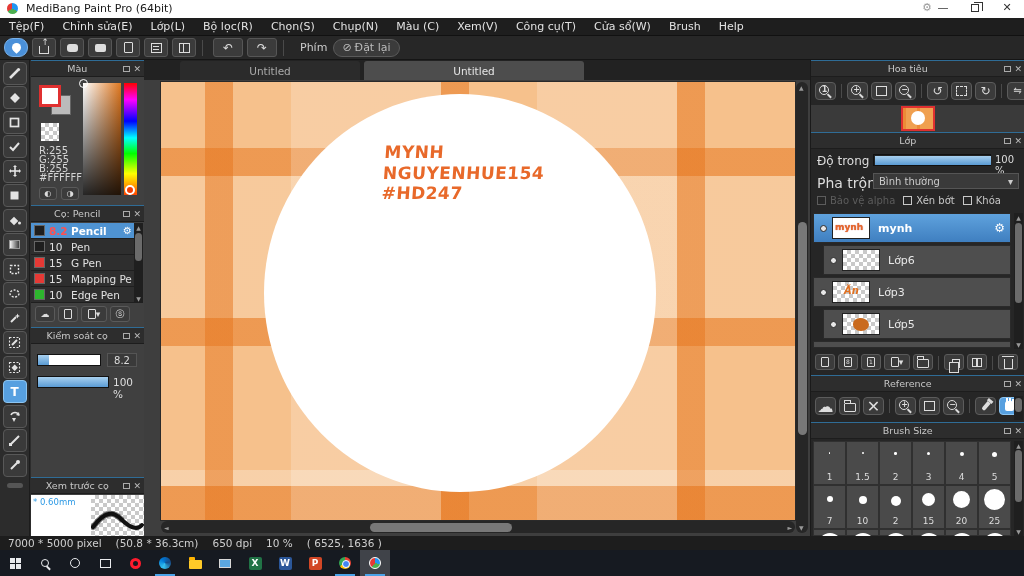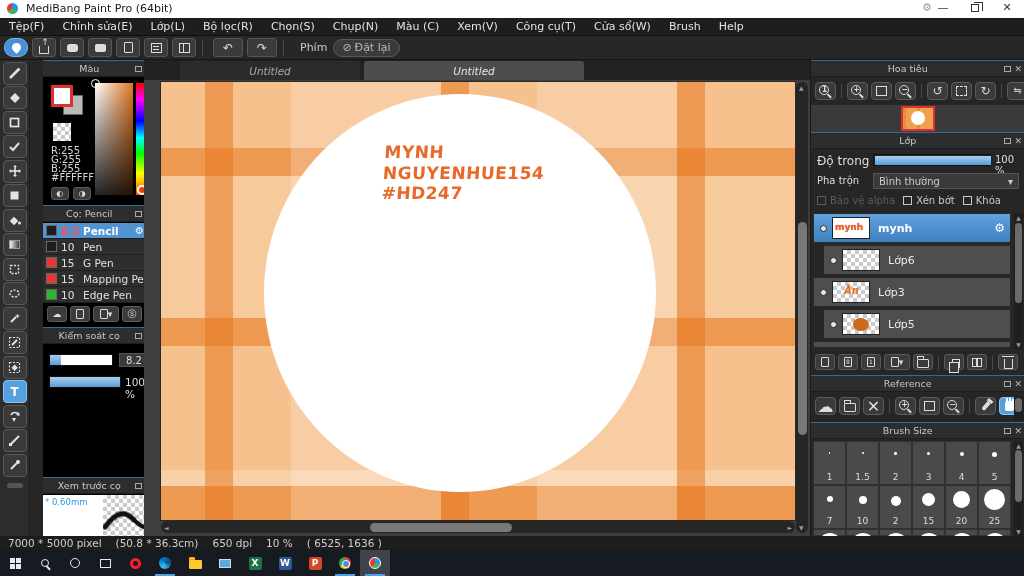--- a/index.html
+++ b/index.html
@@ -65,21 +65,21 @@
   
   #toolstrip { position:absolute; left:0; top:60px; width:30px; height:476px; background:#2c2c2c; border-right:1px solid #1c1c1c; }
   .tool { width:24px; height:23px; margin:1.5px auto; background:#3a3a3a; border:1px solid #585858; border-radius:4px;
     display:flex; align-items:center; justify-content:center; color:#e3e3e3; font-size:12px; }
   .tool.sel { background:#57a0e0; border-color:#8cc4f0; color:#fff; font-weight:bold; }
   .tool svg { display:block; }
   #strip-scroll { width:16px; height:5px; border-radius:3px; background:#555; margin:6px auto; }
 
   
   #leftcol { position:absolute; left:31px; top:60px; width:113px; height:476px; background:#262626; }
-  .panel { position:absolute; left:12px; width:113px; background:#000000; border-top:1px solid #2f6c96; }
+  .panel { position:absolute; left:0; width:113px; background:#404040; border-top:1px solid #2f6c96; }
   .phead { height:16px; background:#2d2d2d; display:flex; align-items:center; position:relative; border-bottom:1px solid #1d1d1d; }
   .phead .ptitle { flex:1; text-align:center; font-size:9.5px; color:#c8c8c8; }
   .pop { width:7px; height:6px; border:1px solid #aaa; margin-right:3px; }
   .px { color:#bbb; font-size:9px; margin-right:3px; font-weight:bold; }
 
   
   #fg-swatch { position:absolute; left:8px; top:24px; width:22px; height:22px; background:#fff; border:3px solid #e03030; z-index:2; }
   #bg-swatch { position:absolute; left:20px; top:34px; width:20px; height:20px; background:#bbb; border:1px solid #666; }
   .checker { background-color:#fff;
     background-image:linear-gradient(45deg,#c9c9c9 25%,transparent 25%,transparent 75%,#c9c9c9 75%),
@@ -122,21 +122,21 @@
   .valtxt { position:absolute; color:#ddd; font-size:10.5px; }
 
   
   #pv-white { position:absolute; left:0; top:17px; width:60px; height:58px; background:#fff; }
   #pv-label { position:absolute; left:2px; top:19px; font-size:8.5px; color:#2e9ae5; }
   #pv-check { position:absolute; left:60px; top:17px; width:53px; height:58px; }
 
   
   #canvas-region { position:absolute; left:144px; top:60px; width:666px; height:476px; background:#3e3e3e; }
   #tabbar { position:absolute; left:0; top:0; width:666px; height:20px; background:#222; }
-  .tab { position:absolute; top:1px; height:19px; font-size:10.5px; display:flex; align-items:center; justify-content:center; border-radius:3px 3px 0 0;font-style:italic; }
+  .tab { position:absolute; top:1px; height:19px; font-size:10.5px; display:flex; align-items:center; justify-content:center; border-radius:3px 3px 0 0; }
   #tab1 { left:36px; width:180px; background:#2b2b2b; color:#aaa; }
   #tab2 { left:220px; width:220px; background:#4d4d4d; color:#e5e5e5; }
   #canvas-art { position:absolute; left:17px; top:22px; width:634px; height:438px; overflow:hidden;
     background:
       linear-gradient(to right, rgba(255,255,255,0) 0 44px, rgba(230,118,30,.52) 44px 72px, rgba(255,255,255,0) 72px 130px,
         rgba(255,255,255,.20) 130px 280px, rgba(230,118,30,.52) 280px 308px, rgba(255,255,255,0) 308px 376px,
         rgba(255,255,255,.20) 376px 516px, rgba(230,118,30,.52) 516px 544px, rgba(255,255,255,0) 544px),
       linear-gradient(to bottom, rgba(255,255,255,0) 0 66px, rgba(230,118,30,.52) 66px 94px, rgba(255,255,255,.14) 94px 236px,
         rgba(230,118,30,.52) 236px 264px, rgba(255,255,255,0) 264px 388px, rgba(255,255,255,.25) 388px 404px,
         rgba(230,118,30,.52) 404px 438px),
@@ -574,21 +574,21 @@
       <div class="phead">
         <span class="ptitle">Lớp</span>
         <span class="pop"></span>
         <span class="px">✕</span>
       </div>
       <span class="valtxt" style="left:6px; top:21px; font-size:12px">Độ trong</span>
       <div class="slider-track" style="left:62px; top:21px; width:118px; background:#222">
         <div class="slider-fill" style="left:1px; top:1px; width:116px; height:9px"></div>
       </div>
       <span class="valtxt" style="left:184px; top:21px; font-size:10px">100 %</span>
-      <span class="valtxt" style="left:6px; top:42px; font-size:10px">Pha trộn</span>
+      <span class="valtxt" style="left:6px; top:42px; font-size:14px">Pha trộn</span>
       <div style="position:absolute; left:62px; top:40px; width:146px; height:16px; background:#3a3a3a; border:1px solid #555; color:#ccc; font-size:10px; display:flex; align-items:center; padding:0 5px">
         <span style="flex:1">Bình thường</span>
         <span>▾</span>
       </div>
       <div style="position:absolute; left:6px; top:62px; display:flex; align-items:center">
         <span class="chk dim"></span>
         <span class="chklabel dim">Bảo vệ alpha</span>
         <span class="chk"></span>
         <span class="chklabel">Xén bớt</span>
         <span class="chk"></span>

